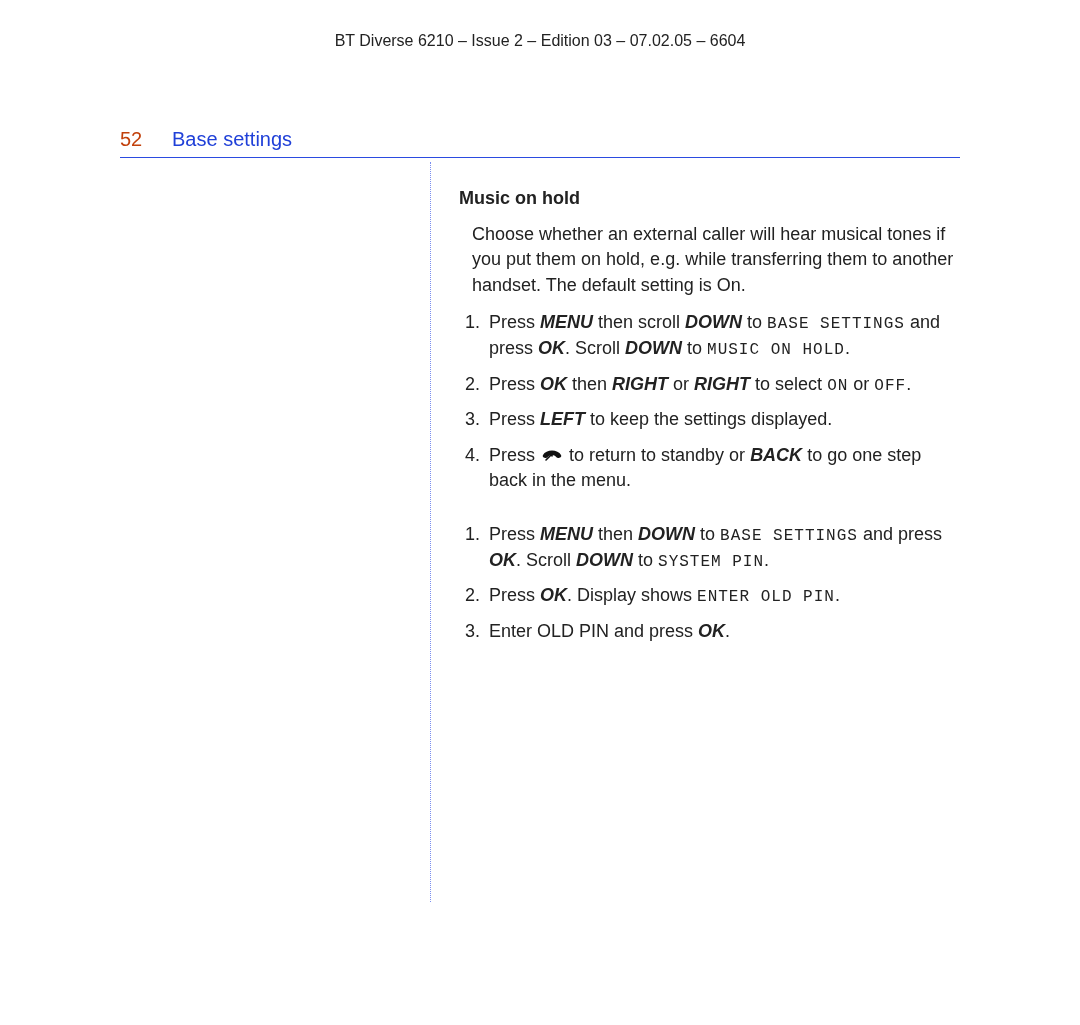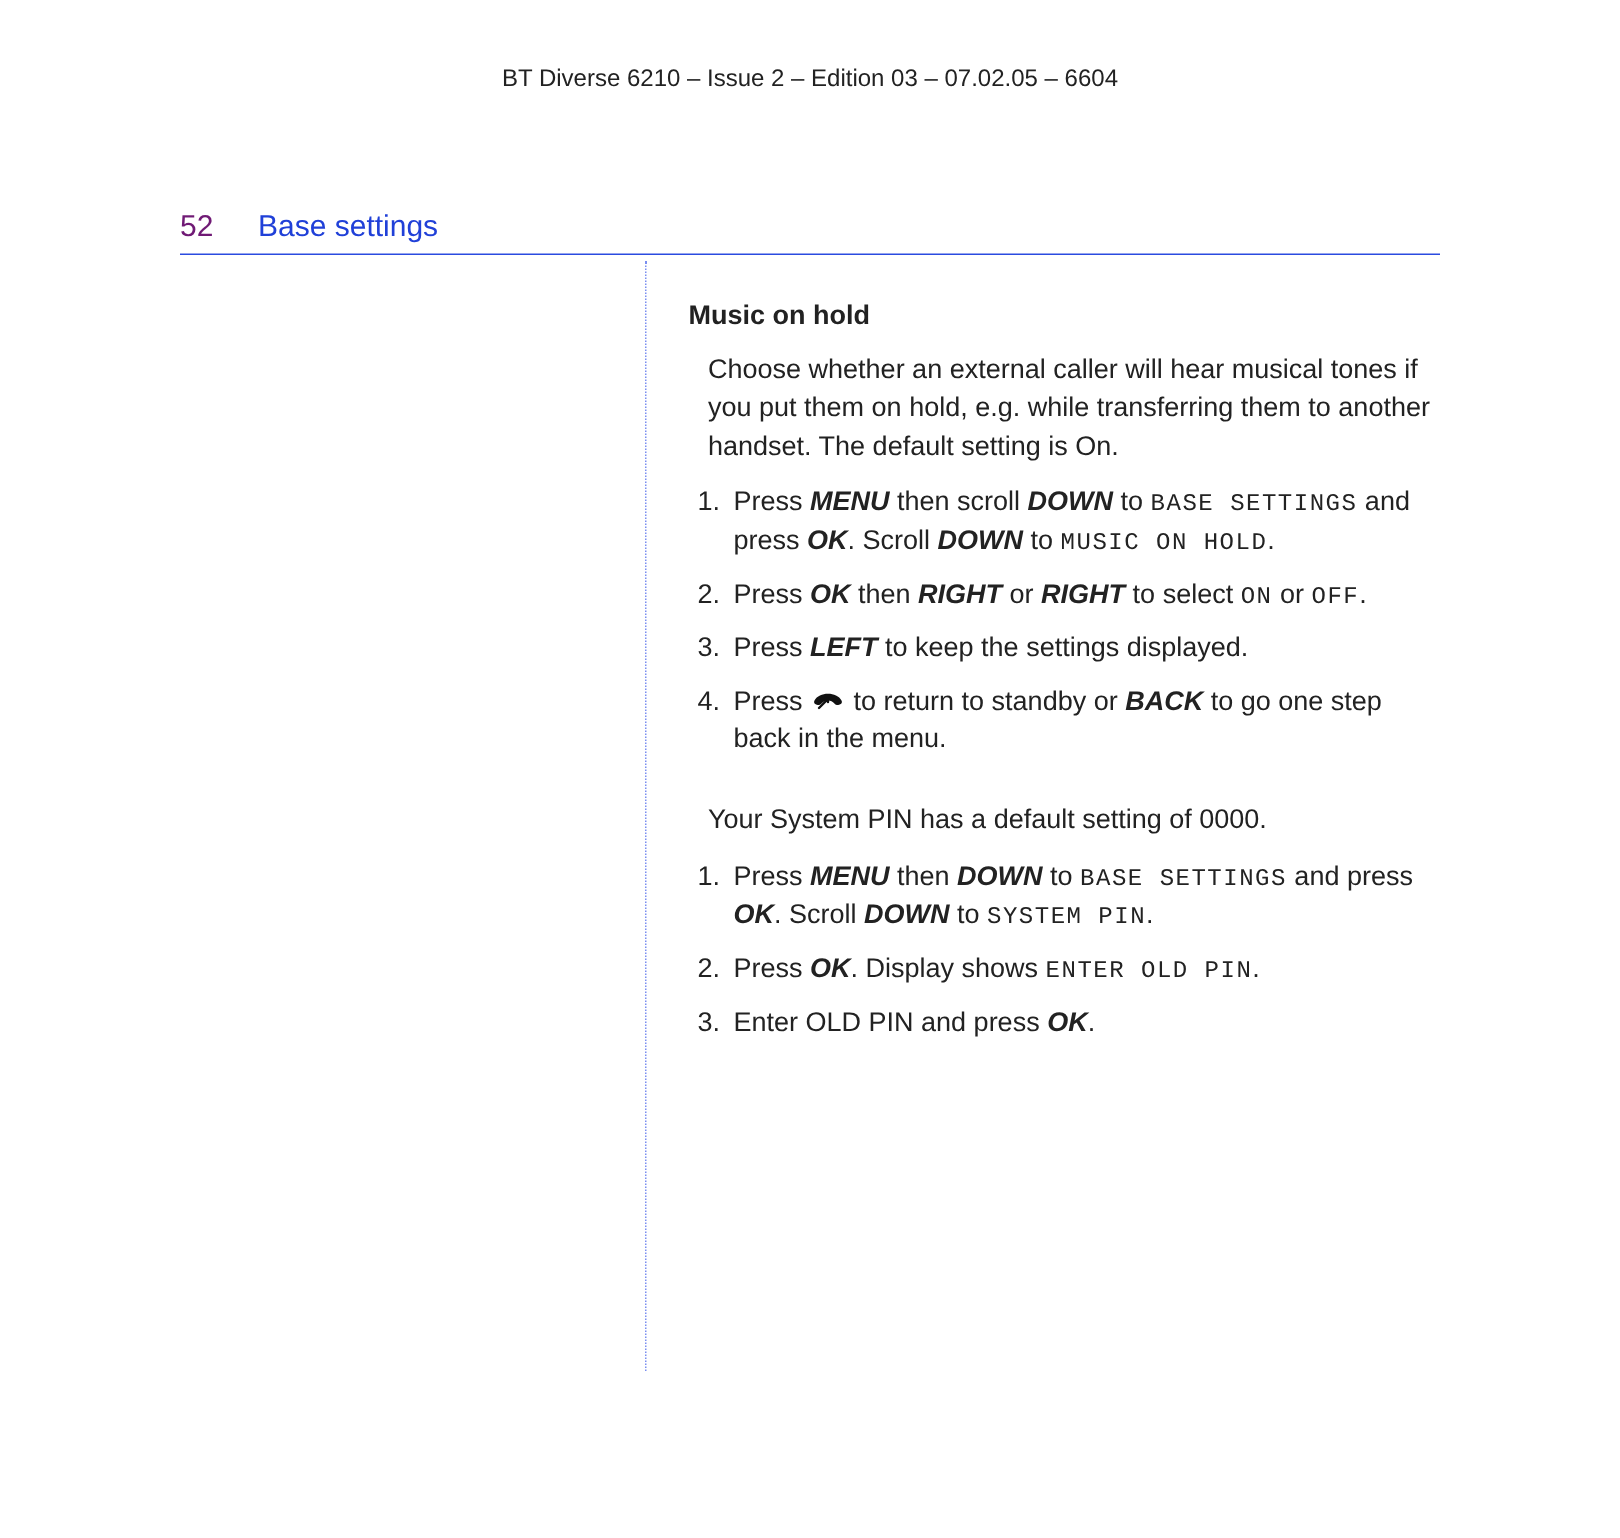--- a/index.html
+++ b/index.html
@@ -6,36 +6,36 @@
     margin: 0;
     padding: 0;
     background: #fff;
     font-family: "Segoe UI", "Lucida Sans", "Lucida Grande", Arial, sans-serif;
     color: #222;
     width: 1080px;
     height: 1025px;
     box-sizing: border-box;
   }
   .page {
-    padding: 44px 120px 40px 120px;
+    padding: 32px 120px 40px 120px;
     box-sizing: border-box;
   }
   .doc-header {
     text-align: center;
     font-size: 16px;
     margin-bottom: 78px;
     color: #222;
   }
   .section-head {
     display: flex;
     align-items: baseline;
     margin-bottom: 6px;
   }
   .page-num {
-    color: #701a75;
+    color: #c2410c;
     font-size: 20px;
     margin-right: 24px;
     min-width: 28px;
   }
   .section-title {
     color: #2040d8;
     font-size: 20px;
   }
   .divider {
     border: none;
@@ -128,21 +128,20 @@
           <span>Press </span><span class="b">LEFT</span><span> to keep the settings displayed.</span>
         </li>
         <li>
           <span>Press </span><span class="phone-icon"><svg viewBox="0 0 24 18">
                 <path d="M3 9 C6 3 18 3 21 9 C22 11 20 12 18 12 C16 12 16 9 12 9 C8 9 8 12 6 12 C4 12 2 11 3 9 Z" fill="#111"></path>
                 <path d="M6 14 L12 8 M12 8 L10 8 M12 8 L12 10" stroke="#111" stroke-width="1.6" fill="none" stroke-linecap="round"></path>
               </svg></span><span> to return to standby or </span><span class="b">BACK</span><span> to go one step back in the menu.</span>
         </li>
       </ol>
 
-      <p class="para">Your System PIN has a default setting of 0000.</p>
 
       <ol class="steps">
         <li>
           <span>Press </span><span class="b">MENU</span><span> then </span><span class="b">DOWN</span><span> to </span><span class="lcd">BASE SETTINGS</span><span> and press </span><span class="b">OK</span><span>. Scroll </span><span class="b">DOWN</span><span> to </span><span class="lcd">SYSTEM PIN</span><span>.</span>
         </li>
         <li>
           <span>Press </span><span class="b">OK</span><span>. Display shows </span><span class="lcd">ENTER OLD PIN</span><span>.</span>
         </li>
         <li>
           <span>Enter OLD PIN and press </span><span class="b">OK</span><span>.</span>

